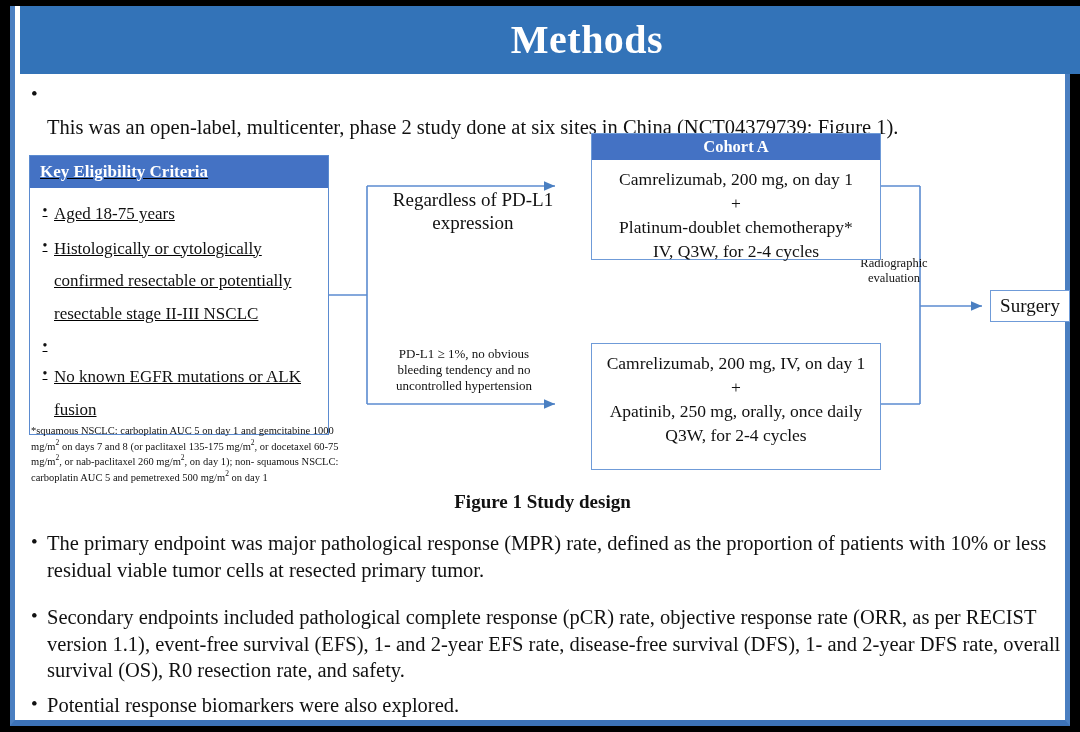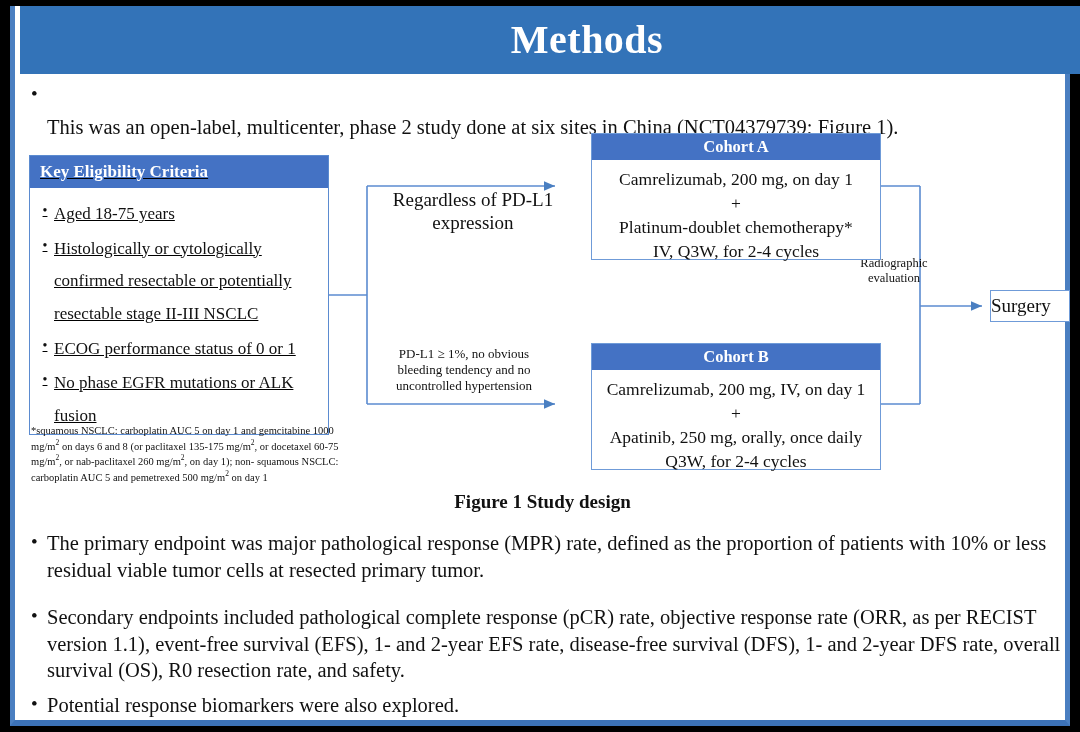--- a/index.html
+++ b/index.html
@@ -72,21 +72,21 @@
   .cohort .box-body{
     padding:7px 6px 8px 6px; text-align:center; font-size:17.5px;
     line-height:1.38; color:#111; font-family:"Liberation Serif",serif;
   }
   #cohort-a{ left:548px; top:9px; height:127px; }
   #cohort-b{ left:548px; top:219px; height:127px; }
 
   
   #surgery{
     left:975px; top:166px; width:80px; height:32px;
-    display:flex; align-items:center; 
+    display:flex; align-items:center; justify-content:center;
     font-size:19px; color:#111; border-color:#6f9bd8;
   }
 
   
   .conn-label{
     position:absolute; text-align:center; color:#111;
     font-family:"Liberation Serif",serif; line-height:1.22;
   }
   #label-regardless{ left:368px; top:28px; width:180px; font-size:19px;margin-top:36px; }
   #label-pdl1{ left:351px; top:222px; width:196px; font-size:13px; }
@@ -149,31 +149,30 @@
         <div class="elig-item">
           <span class="elig-dot">•</span>
           <span class="elig-text">Aged 18-75 years</span>
         </div>
         <div class="elig-item">
           <span class="elig-dot">•</span>
           <span class="elig-text">Histologically or cytologically confirmed resectable or potentially resectable stage II-III  NSCLC</span>
         </div>
         <div class="elig-item">
           <span class="elig-dot">•</span>
-          <span class="elig-text">ECOG performance status of 0 or 1</span>
-        </div>
-        <div class="elig-item">
-          <span class="elig-dot">•</span>
-          <span class="elig-text">No phase EGFR mutations or ALK fusion</span>
+        </div>
+        <div class="elig-item">
+          <span class="elig-dot">•</span>
+          <span class="elig-text">No known EGFR mutations or ALK fusion</span>
         </div>
       </div>
     </div>
 
     <div id="footnote">
-      <span>*squamous NSCLC: carboplatin AUC 5 on day 1 and gemcitabine 1000 mg/m</span><sup>2</sup><span> on days 6 and 8 (or</span>
+      <span>*squamous NSCLC: carboplatin AUC 5 on day 1 and gemcitabine 1000 mg/m</span><sup>2</sup><span> on days 7 and 8 (or</span>
       <span>paclitaxel 135-175 mg/m</span><sup>2</sup><span>, or docetaxel 60-75 mg/m</span><sup>2</sup><span>, or nab-paclitaxel 260 mg/m</span><sup>2</sup><span>, on day 1); non-</span>
       <span>squamous NSCLC: carboplatin AUC 5 and pemetrexed 500 mg/m</span><sup>2</sup><span> on day 1</span>
     </div>
 
     <div id="label-regardless" class="conn-label">
       <div>Regardless  of PD-L1</div>
       <div>expression</div>
     </div>
     <div id="label-pdl1" class="conn-label">
       <div>PD-L1 ≥ 1%, no obvious</div>
@@ -189,21 +188,20 @@
       <div class="box-head">Cohort A</div>
       <div class="box-body">
         <div>Camrelizumab, 200 mg, on day 1</div>
         <div>+</div>
         <div>Platinum-doublet chemotherapy*</div>
         <div>IV, Q3W, for 2-4 cycles</div>
       </div>
     </div>
 
     <div id="cohort-b" class="box cohort">
-      <div class="box-head">Cohort B</div>
       <div class="box-body">
         <div>Camrelizumab, 200 mg, IV, on day 1</div>
         <div>+</div>
         <div>Apatinib, 250 mg, orally, once daily</div>
         <div>Q3W, for 2-4 cycles</div>
       </div>
     </div>
 
     <div id="surgery" class="box">
       <span>Surgery</span>

